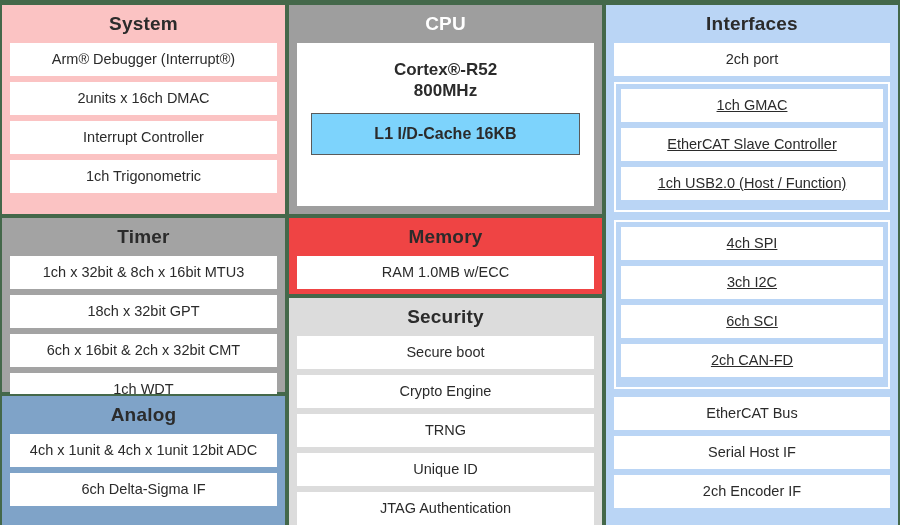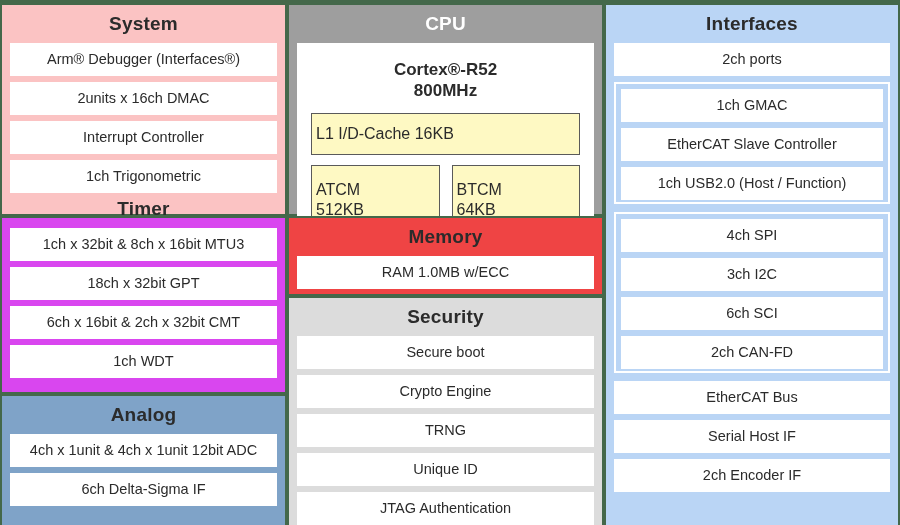--- a/index.html
+++ b/index.html
@@ -45,21 +45,21 @@
     text-align:center;
     font-size:14.5px;
     line-height:17px;
     padding:8px 4px;
     margin-bottom:6px;
     box-sizing:border-box;
   }
 
   
   .t-pink{background:#fbc3c3;}
-  .t-green{background:#d946ef;justify-content:flex-end;}
+  .t-green{background:#a3a3a3;}
   .t-steel{background:#7fa3c8;}
   .t-gray{background:#9e9e9e;}
   .t-palegray{background:#dcdcdc;}
   .t-paleblue{background:#ef4444;}
   .t-blue{background:#bad5f5;}
 
   .t-gray .block-title{color:#ffffff;}
 
   
   .cpu-inner{
@@ -71,51 +71,53 @@
   }
   .cpu-core{
     text-align:center;
     font-weight:bold;
     font-size:17px;
     line-height:21px;
     margin:6px 0 12px 0;
   }
   .cpu-box{
     border:1.5px solid #5a5a5a;
-    background:#fef9c3;
-    font-weight:normal;
+    background:#7dd3fc;
+    text-align:center;
+    font-weight:bold;
     font-size:16px;
     line-height:20px;
     padding:10px 4px;
     box-sizing:border-box;
   }
   .cpu-row{display:flex;gap:12px;margin-top:10px;}
   .cpu-row .cpu-box{flex:1;padding:14px 4px;}
 
   
   .grp{
     border:2px solid #ffffff;
     padding:5px 5px 0 5px;
     margin-bottom:8px;
     box-sizing:border-box;
+    text-decoration:underline;
   }
-  .grp .item:last-child{margin-bottom:2px;}
+  .grp .item:last-child{margin-bottom:10px;}
   .plain-grp{margin-bottom:0;}
 
   .iface-col{padding:4px 8px 8px 8px;}
 </style>
 </head>
 <body>
 
 <div class="diagram">
 
   <div class="col" style="grid-column:1;grid-row:1;">
     <div class="block t-pink" style="flex:1;">
       <div class="block-title">System</div>
-      <div class="item">Arm® Debugger (Interfaces®)</div>
+      <div class="item">Arm® Debugger (Interrupt®)</div>
       <div class="item">2units x 16ch DMAC</div>
       <div class="item">Interrupt Controller</div>
       <div class="item">1ch Trigonometric</div>
     </div>
   </div>
 
   <div class="col" style="grid-column:1;grid-row:2;">
     <div class="block t-green" style="flex:0 0 178px;">
       <div class="block-title">Timer</div>
       <div class="item">1ch x 32bit &amp; 8ch x 16bit MTU3</div>
@@ -132,30 +134,20 @@
 
   <div class="col" style="grid-column:2;grid-row:1;">
     <div class="block t-gray" style="flex:1;">
       <div class="block-title">CPU</div>
       <div class="cpu-inner">
         <div class="cpu-core">
           <span>Cortex®-R52</span><br>
           <span>800MHz</span>
         </div>
         <div class="cpu-box">L1 I/D-Cache 16KB</div>
-        <div class="cpu-row">
-          <div class="cpu-box">
-            <span>ATCM</span><br>
-            <span>512KB</span>
-          </div>
-          <div class="cpu-box">
-            <span>BTCM</span><br>
-            <span>64KB</span>
-          </div>
-        </div>
       </div>
     </div>
   </div>
 
   <div class="col" style="grid-column:2;grid-row:2;">
     <div class="block t-paleblue" style="flex:0 0 80px;">
       <div class="block-title">Memory</div>
       <div class="item">RAM 1.0MB w/ECC</div>
     </div>
     <div class="block t-palegray" style="flex:1;">
@@ -164,21 +156,21 @@
       <div class="item">Crypto Engine</div>
       <div class="item">TRNG</div>
       <div class="item">Unique ID</div>
       <div class="item">JTAG Authentication</div>
     </div>
   </div>
 
   <div class="block t-blue colspan2 iface-col" style="grid-column:3;">
     <div class="block-title">Interfaces</div>
 
-    <div class="item">2ch ports</div>
+    <div class="item">2ch port</div>
 
     <div class="grp">
       <div class="item">1ch GMAC</div>
       <div class="item">EtherCAT Slave Controller</div>
       <div class="item">1ch USB2.0 (Host / Function)</div>
     </div>
 
     <div class="grp">
       <div class="item">4ch SPI</div>
       <div class="item">3ch I2C</div>

